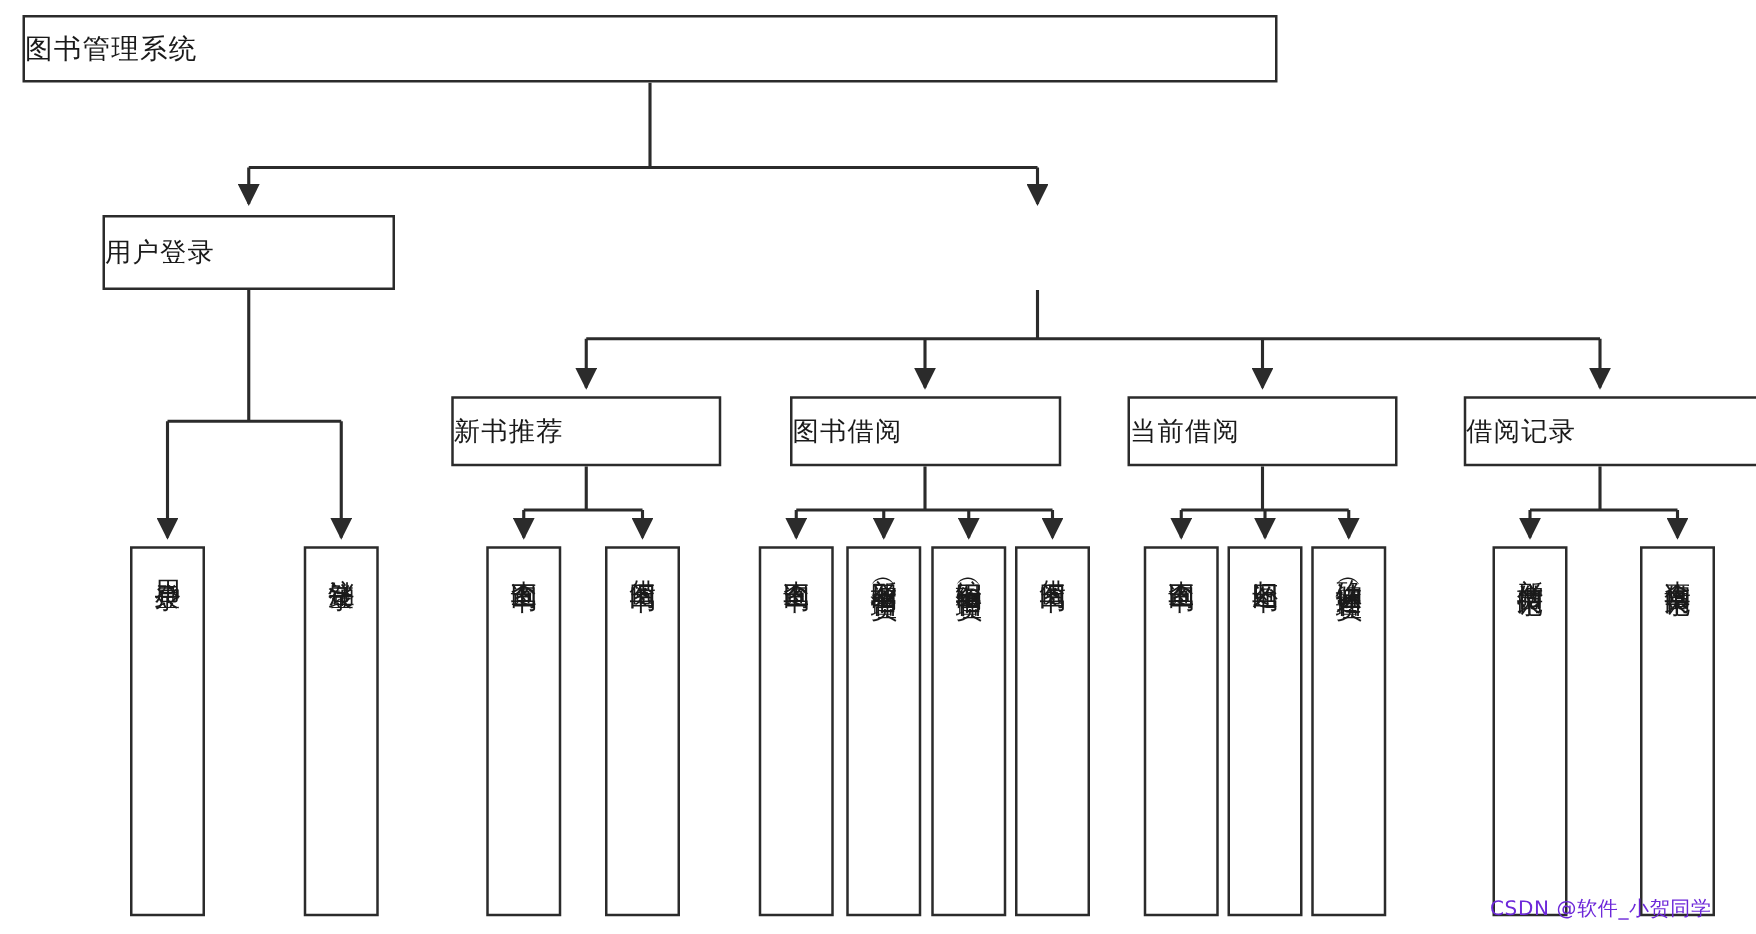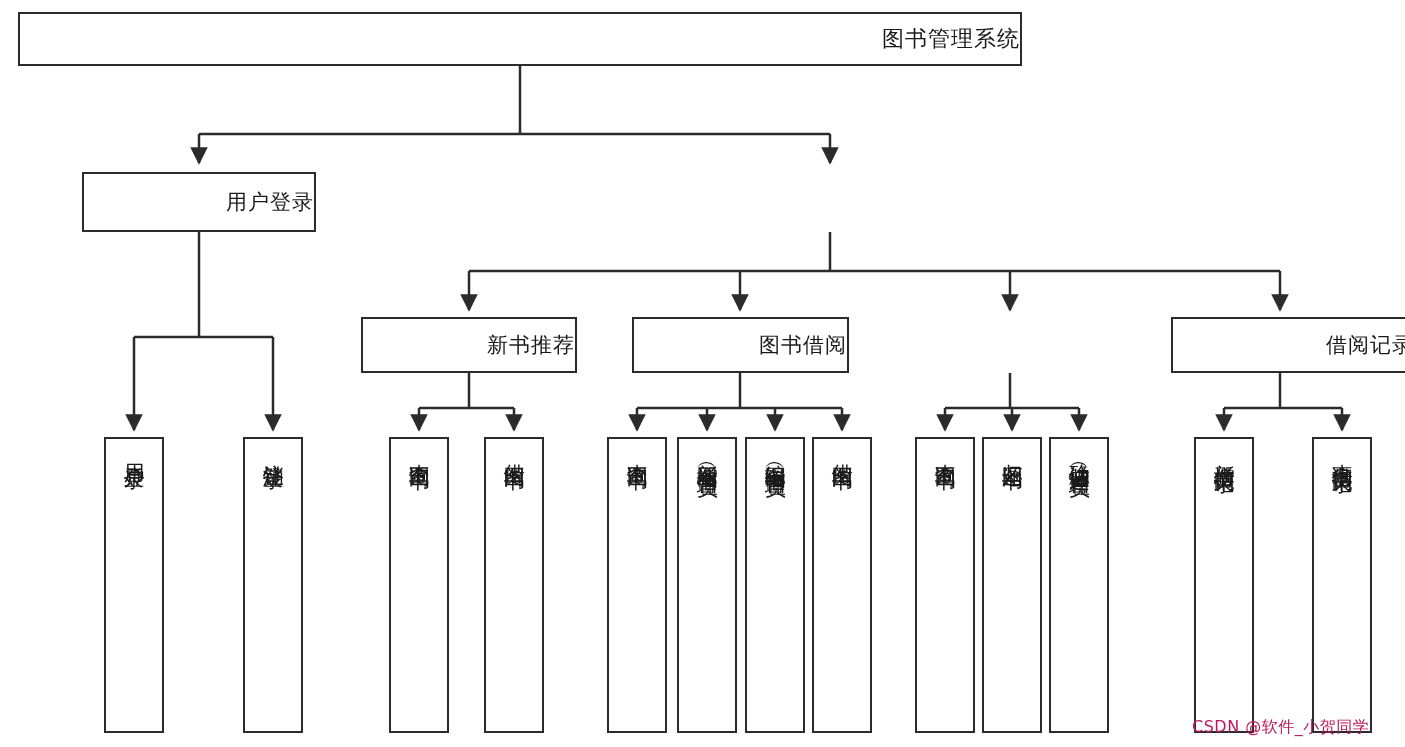--- a/index.html
+++ b/index.html
@@ -25,21 +25,21 @@
     height: 747px;
     pointer-events: none;
   }
   .node {
     position: absolute;
     box-sizing: border-box;
     border: 2.5px solid #2b2b2b;
     background: #ffffff;
     display: flex;
     align-items: center;
-    justify-content: flex-end;
+    justify-content: flex-start;
     color: #1a1a1a;
   }
   .node.horiz {
     font-size: 21px;
     letter-spacing: 1px;
   }
   .node.root {
     font-size: 22px;
     letter-spacing: 1px;
   }
@@ -53,21 +53,21 @@
     text-orientation: upright;
     font-size: 21px;
     line-height: 1.06;
     letter-spacing: 2px;
     white-space: nowrap;
     color: #1a1a1a;
   }
   .watermark {
     position: absolute;
     font-size: 16px;
-    color: #be185d;
+    color: #6d28d9;
     letter-spacing: 0.5px;
     white-space: nowrap;
     user-select: none;
   }
 </style>
 </head>
 <body>
 
 <div id="canvas">
 
@@ -128,20 +128,23 @@
   <div class="node horiz" style="left:82px; top:172px; width:234px; height:60px;">
     <span>用户登录</span>
   </div>
 
   <div class="node horiz" style="left:632px; top:317px; width:217px; height:56px;">
     <span>图书借阅</span>
   </div>
   <div class="node horiz" style="left:361px; top:317px; width:216px; height:56px;">
     <span>新书推荐</span>
   </div>
+  <div class="node horiz" style="left:902px; top:317px; width:216px; height:56px;">
+    <span>当前借阅</span>
+  </div>
   <div class="node horiz" style="left:1171px; top:317px; width:245px; height:56px;">
     <span>借阅记录</span>
   </div>
 
   <div class="node leaf" style="left:104px; top:437px; width:60px; height:296px;">
     <span class="vtext">用户登录</span>
   </div>
   <div class="node leaf" style="left:243px; top:437px; width:60px; height:296px;">
     <span class="vtext">注销登录</span>
   </div>

